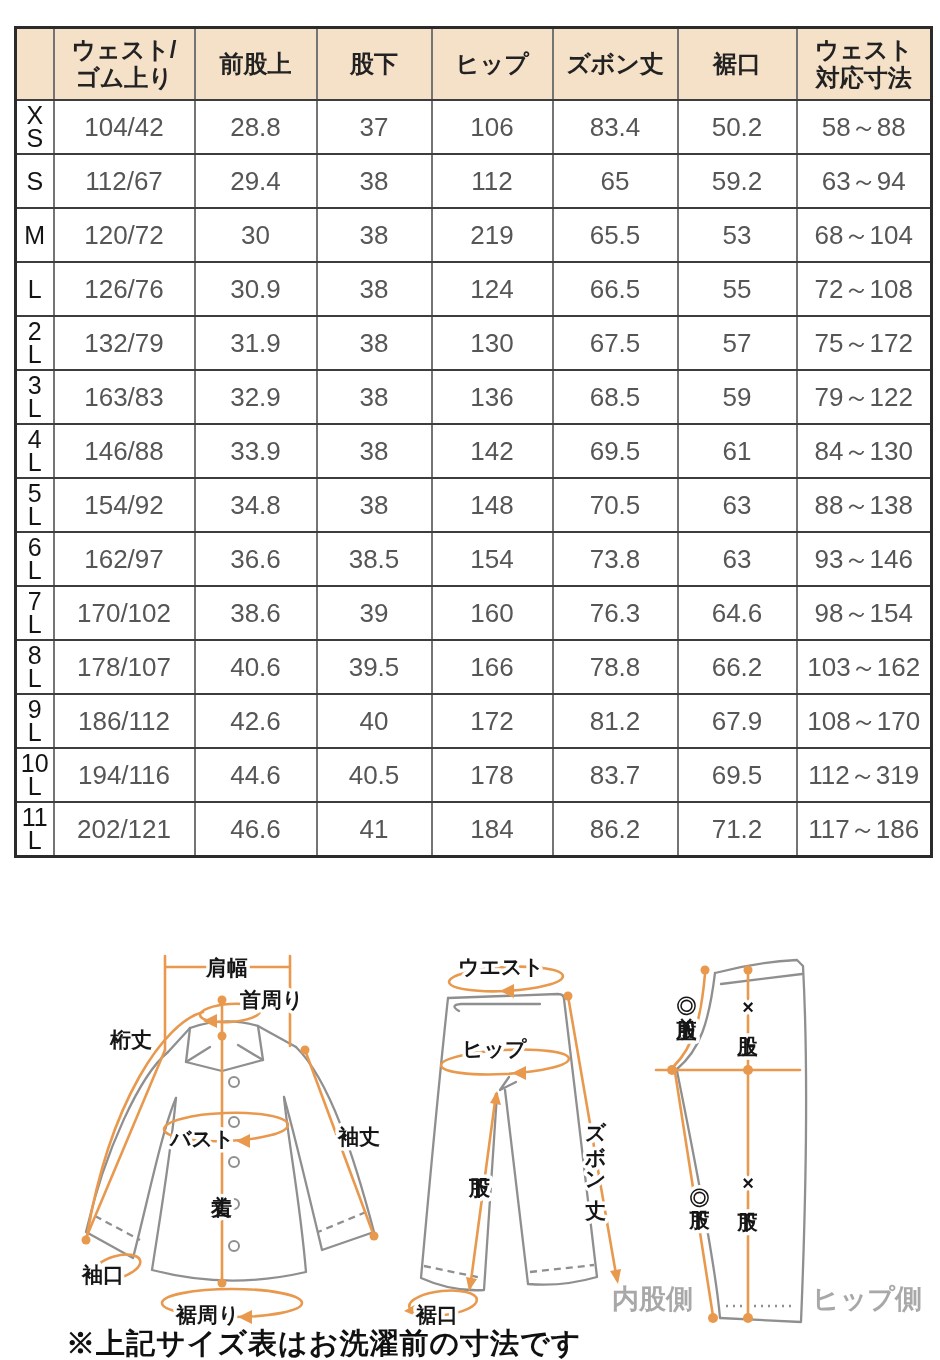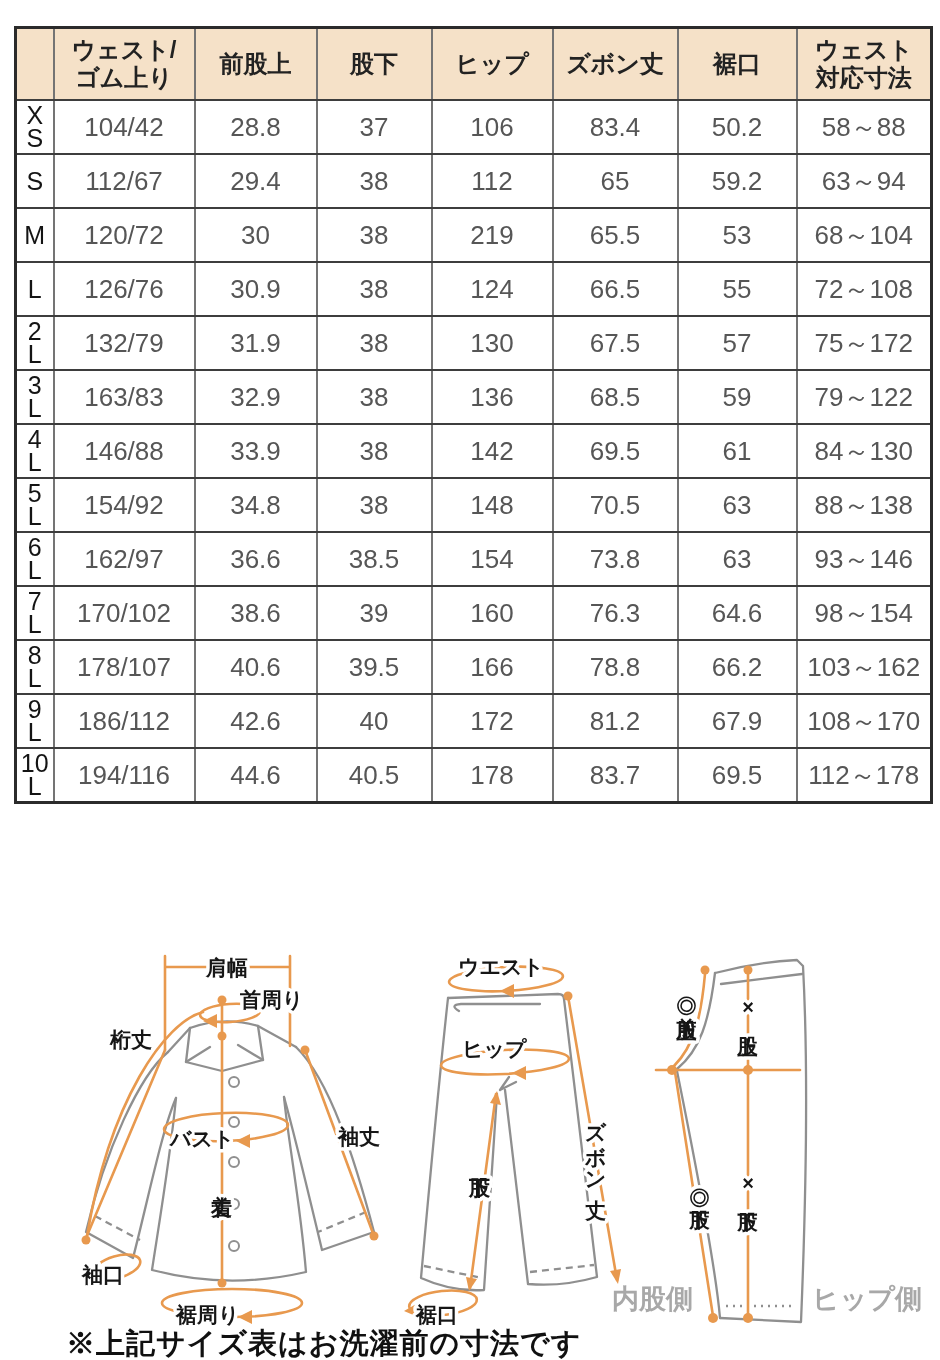--- a/index.html
+++ b/index.html
@@ -229,23 +229,34 @@
 
   <tr>
     <th class="size-cell">10
 L</th>
     <td>194/116</td>
     <td>44.6</td>
     <td>40.5</td>
     <td>178</td>
     <td>83.7</td>
     <td>69.5</td>
-    <td>112～178</td>
-  </tr>
-
+    <td>112～319</td>
+  </tr>
+
+  <tr>
+    <th class="size-cell">11
+L</th>
+    <td>202/121</td>
+    <td>46.6</td>
+    <td>41</td>
+    <td>184</td>
+    <td>86.2</td>
+    <td>71.2</td>
+    <td>117～186</td>
+  </tr>
 
 </tbody>
   </table>
 </div>
 
 <svg class="diagrams" width="940" height="400" viewBox="0 930 940 400" xmlns="http://www.w3.org/2000/svg">
 
   <g>
     <g>
       <path class="garment" d="M190,1028 Q224,1016 258,1026"></path>

